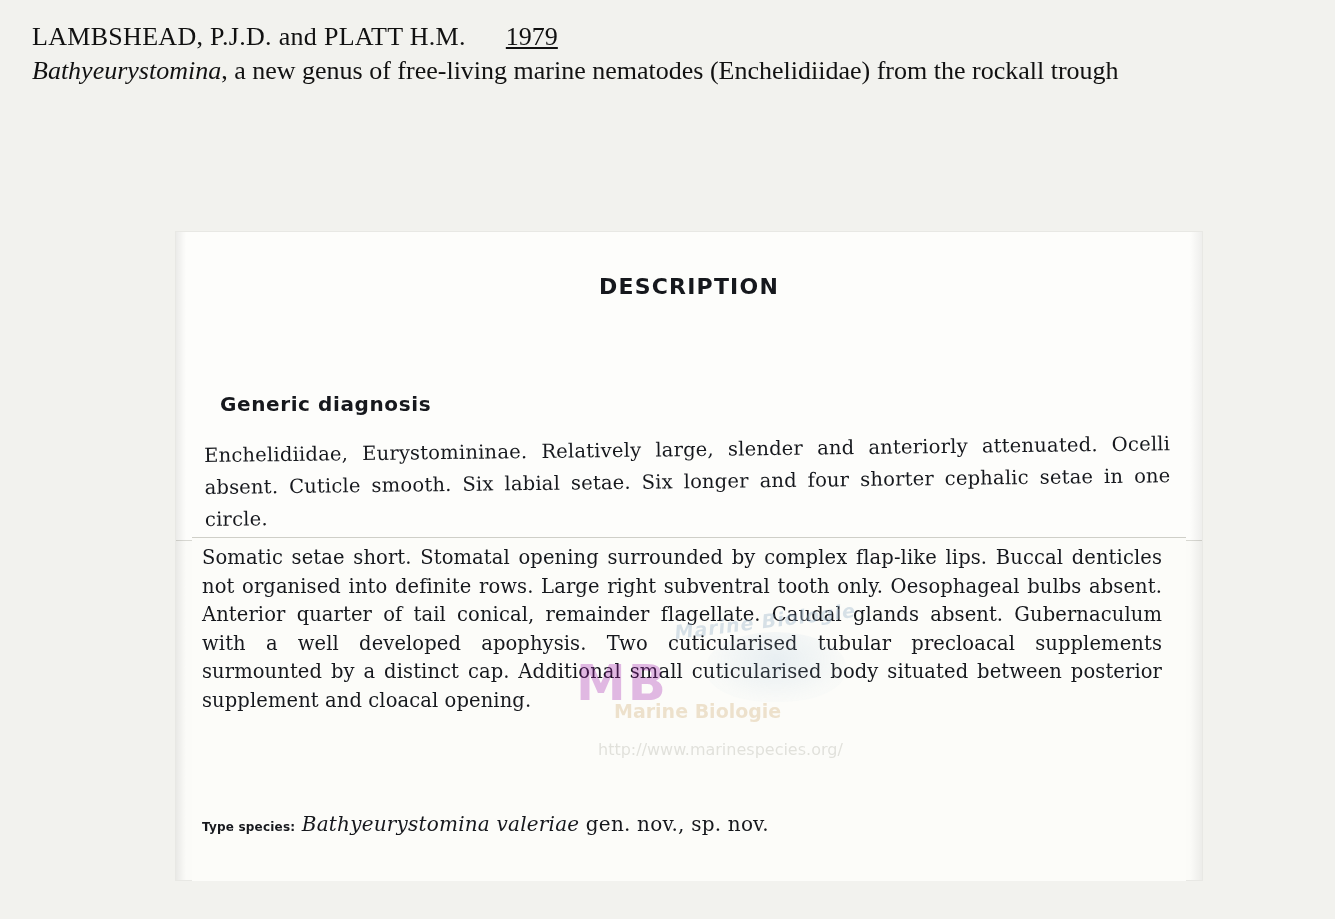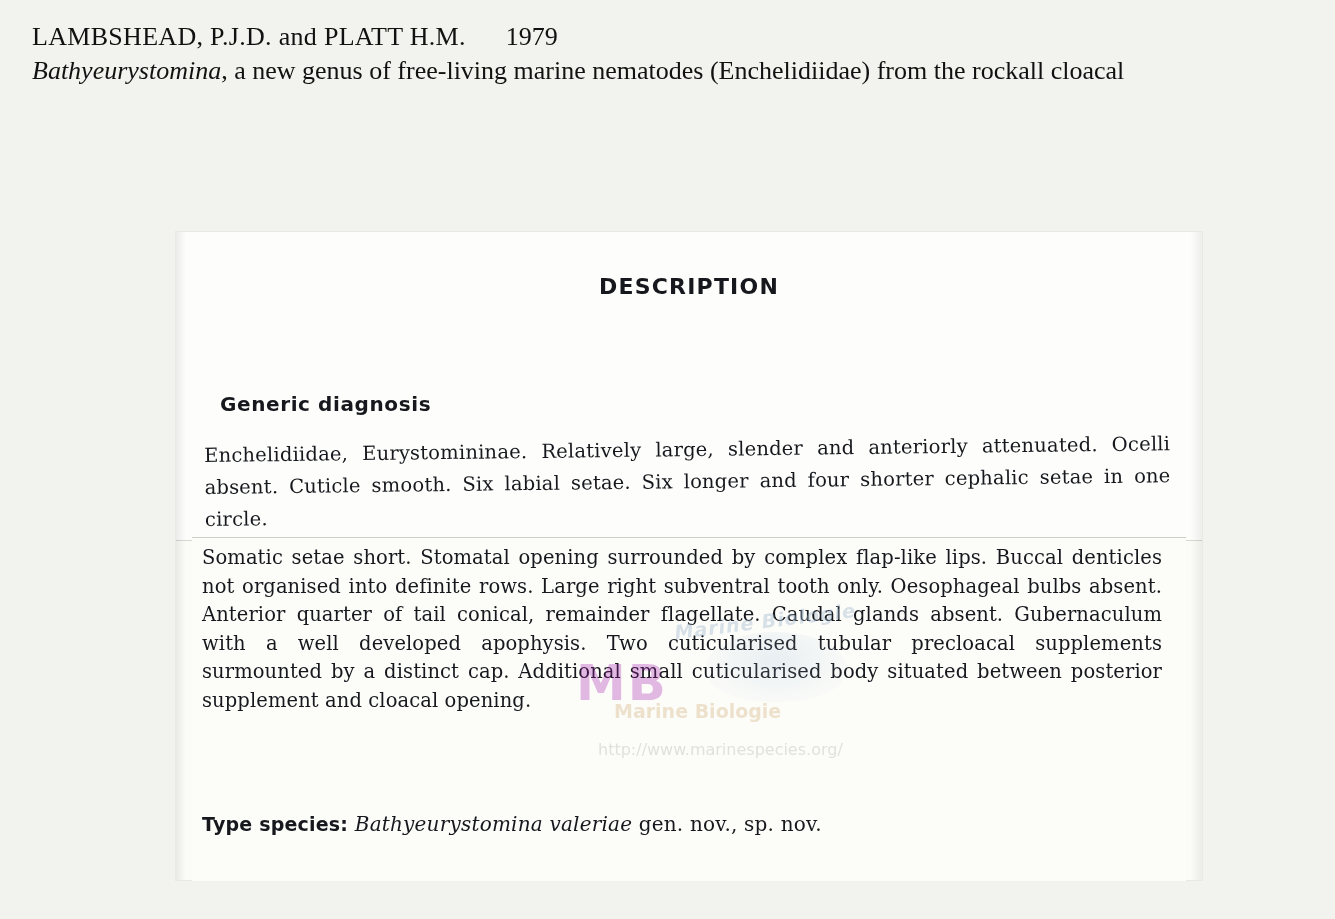--- a/index.html
+++ b/index.html
@@ -27,20 +27,21 @@
     color: #111;
   }
   .citation .line {
     white-space: normal;
   }
   .cit-authors {
     letter-spacing: 0.3px;
   }
   .cit-year {
     margin-left: 40px;
+    text-decoration: underline;
   }
   .cit-genus {
     font-style: italic;
   }
 
   
   .scan-card {
     position: absolute;
     left: 176px;
     top: 232px;
@@ -145,21 +146,21 @@
     left: 26px;
     top: 580px;
     width: 960px;
     font-family: "DejaVu Serif", serif;
     font-size: 20px;
     letter-spacing: 0.2px;
   }
   .type-species .ts-label {
     font-family: "DejaVu Sans", sans-serif;
     font-weight: bold;
-    font-size: 19px;
+    font-size: 12px;
   }
   .type-species .ts-name {
     font-style: italic;
   }
 
   
   .watermark {
     position: absolute;
     left: 380px;
     top: 370px;
@@ -234,21 +235,21 @@
   }
 </style>
 </head>
 <body>
 
 <div class="citation">
   <div class="line">
     <span class="cit-authors">LAMBSHEAD, P.J.D. and PLATT H.M.</span><span class="cit-year">1979</span>
   </div>
   <div class="line">
-    <span class="cit-genus">Bathyeurystomina</span><span>, a new genus of free-living marine nematodes (Enchelidiidae) from the rockall cloacal</span>
+    <span class="cit-genus">Bathyeurystomina</span><span>, a new genus of free-living marine nematodes (Enchelidiidae) from the rockall trough</span>
   </div>
 </div>
 
 <div class="scan-card">
   <div class="slip-top"></div>
   <div class="slip-bottom"></div>
 
   <div class="scan-inner">
 
     <div class="desc-heading">DESCRIPTION</div>

